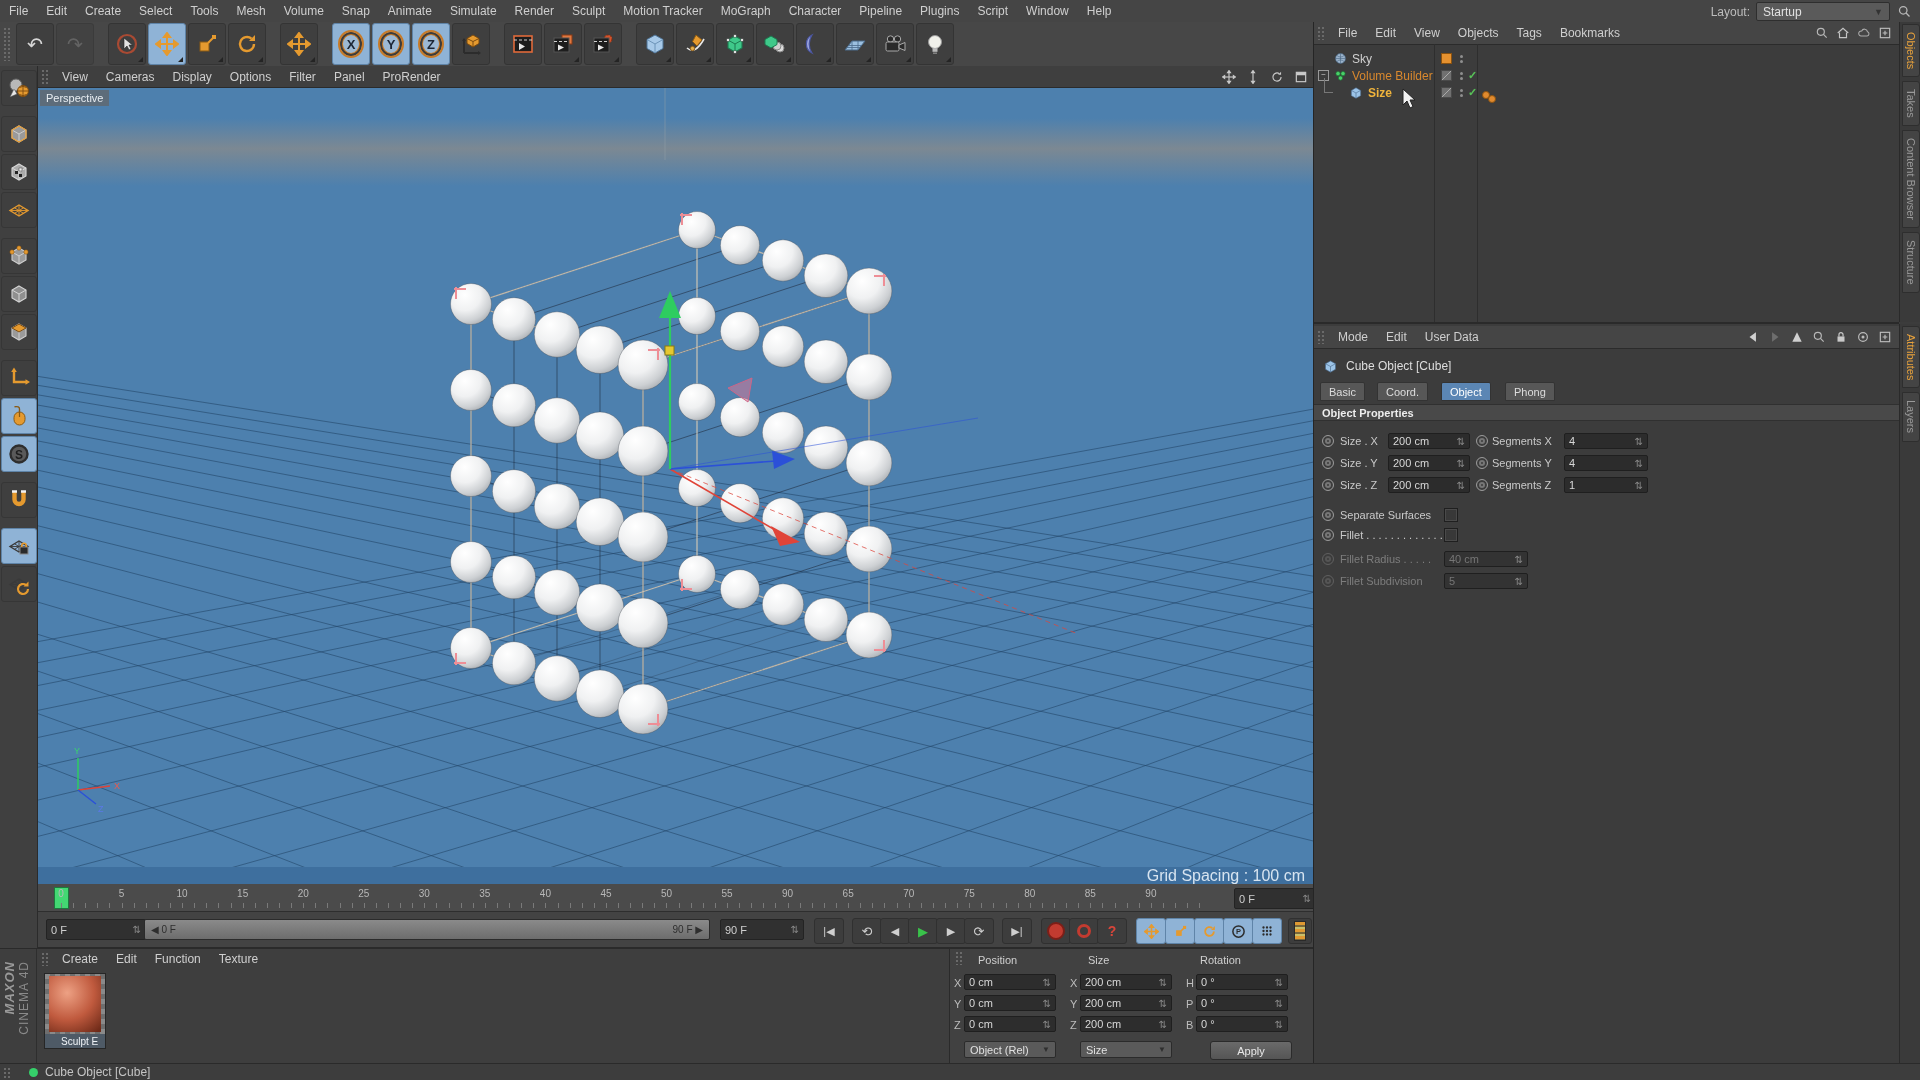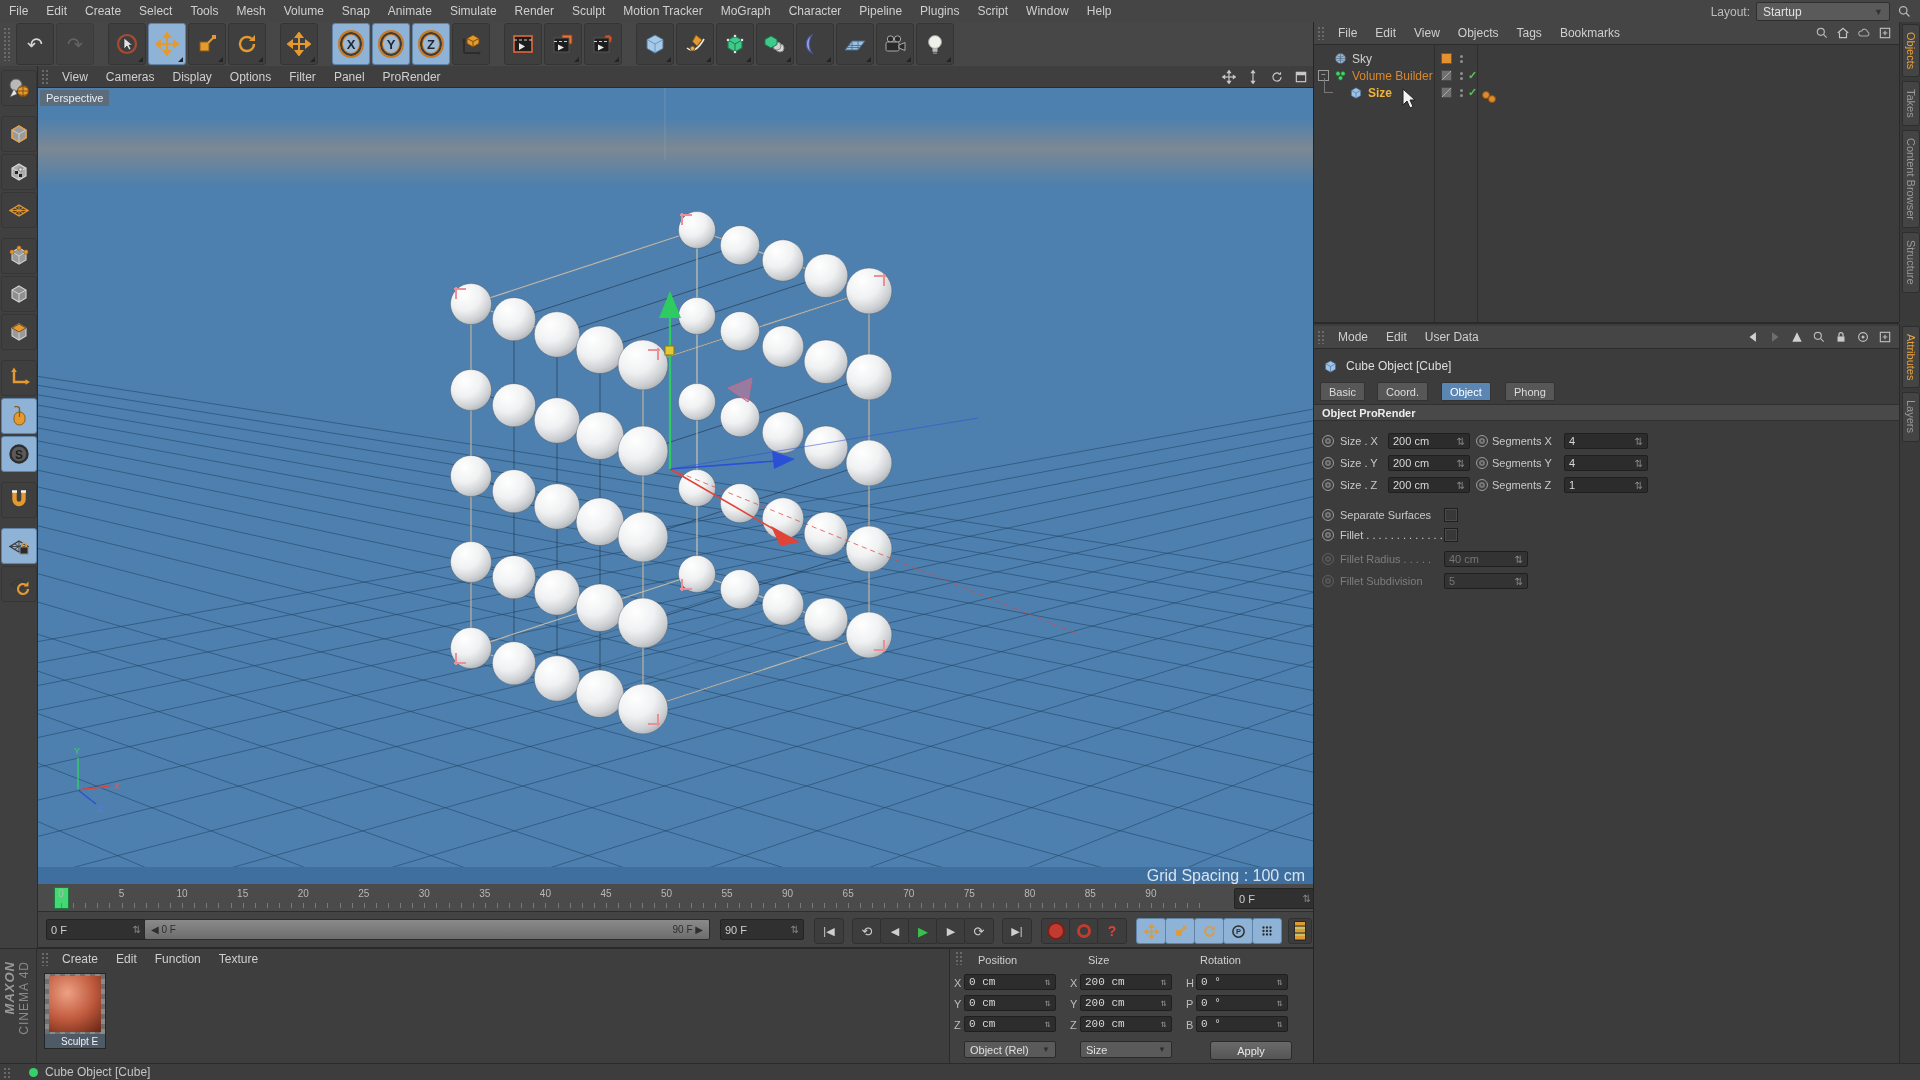--- a/index.html
+++ b/index.html
@@ -70,21 +70,21 @@
        linear-gradient(45deg,#6e6e6e 25%,transparent 25%,transparent 75%,#6e6e6e 75%),
        linear-gradient(45deg,#6e6e6e 25%,transparent 25%,transparent 75%,#6e6e6e 75%);
      background-size:52px 56px,10px 10px,10px 10px;background-position:4px 2px,0 0,5px 5px;background-repeat:no-repeat,repeat,repeat;}
   #mat-label{position:absolute;left:0;top:60px;width:60px;height:14px;background:#4e5a66;color:#eef2f6;font-size:10px;
      display:flex;align-items:center;padding-left:16px;box-sizing:border-box;}
   
   #coords{left:949px;top:948px;width:364px;height:115px;background:#414141;border-top:1px solid #2a2a2a;border-left:1px solid #2a2a2a;box-sizing:border-box;font-size:11px;}
   .chead{position:absolute;top:5px;color:#cfcfcf;}
   .caxis{position:absolute;color:#bdbdbd;font-size:11px;}
   .cfield{position:absolute;width:92px;height:16px;background:#2d2d2d;border:1px solid #1f1f1f;border-radius:2px;color:#d8d8d8;
-      display:flex;align-items:center;justify-content:space-between;padding:0 4px;box-sizing:border-box;font-family:Liberation Mono, monospace;}
+      display:flex;align-items:center;justify-content:space-between;padding:0 4px;box-sizing:border-box;}
   .cdrop{position:absolute;width:92px;height:17px;background:#5a5a5a;border:1px solid #2b2b2b;border-radius:2px;color:#e0e0e0;
       display:flex;align-items:center;justify-content:space-between;padding:0 5px;box-sizing:border-box;}
   #apply-btn{position:absolute;width:80px;height:17px;background:linear-gradient(#6a6a6a,#555);border:1px solid #2b2b2b;border-radius:3px;
       color:#e8e8e8;display:flex;align-items:center;justify-content:center;}
   
   #rightpanel{left:1313px;top:22px;width:607px;height:1041px;background:#3c3c3c;border-left:1px solid #252525;box-sizing:border-box;}
   .pmenubar{position:absolute;left:0;width:585px;height:22px;background:#454545;border-bottom:1px solid #2b2b2b;display:flex;align-items:center;}
   #om-tree{position:absolute;left:0;top:22px;width:585px;height:278px;}
   .omrow{position:absolute;left:0;width:585px;height:17px;display:flex;align-items:center;font-size:12px;}
   .om-colsep{position:absolute;top:22px;height:278px;width:1px;background:#2e2e2e;}
@@ -1095,21 +1095,21 @@
             </svg>
         </span>
         <span>Cube Object [Cube]</span>
       </div>
       <div>
           <div class="atab" style="left: 6px;">Basic</div>
           <div class="atab" style="left: 63px;">Coord.</div>
           <div class="atab active" style="left: 127px;">Object</div>
           <div class="atab" style="left: 191px;">Phong</div>
         </div>
-      <div id="attr-section">Object ProRender</div>
+      <div id="attr-section">Object Properties</div>
       <div>
           <div class="arow" style="top: 108px;">
             <span class="radio" style="position:absolute;left:8px"></span>
             <span style="position:absolute;left:26px">Size . X</span>
             <span class="afield" style="position:absolute;left:74px;width:82px">
               <span>200 cm</span>
               <span class="stepper">⇅</span>
             </span>
             <span class="radio" style="position:absolute;left:162px"></span>
             <span style="position:absolute;left:178px">Segments X</span>

